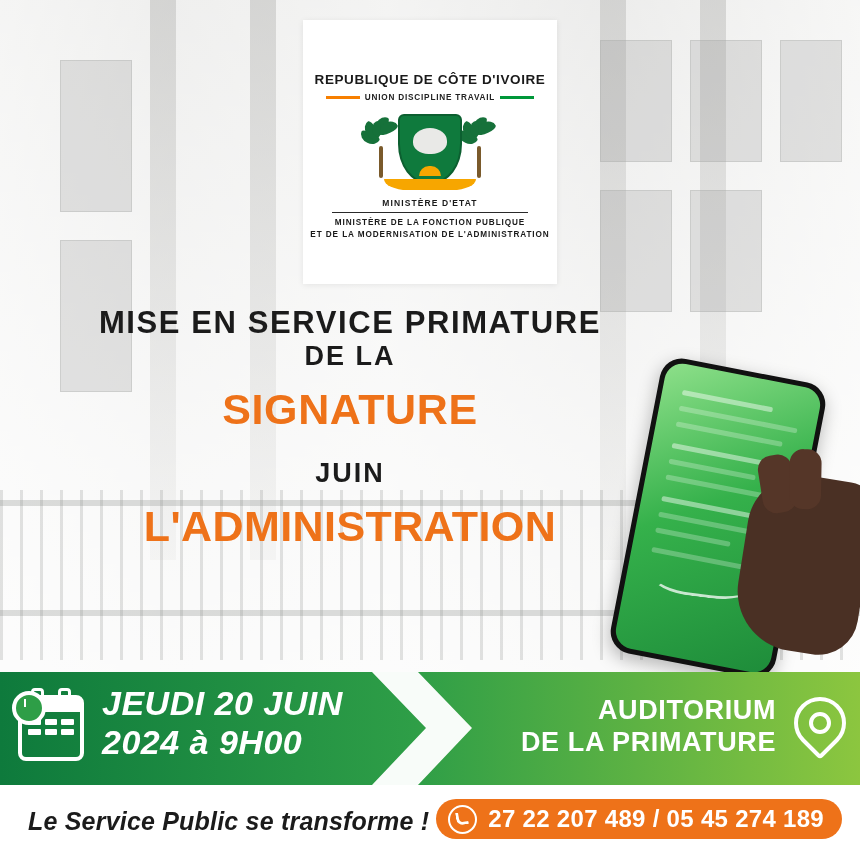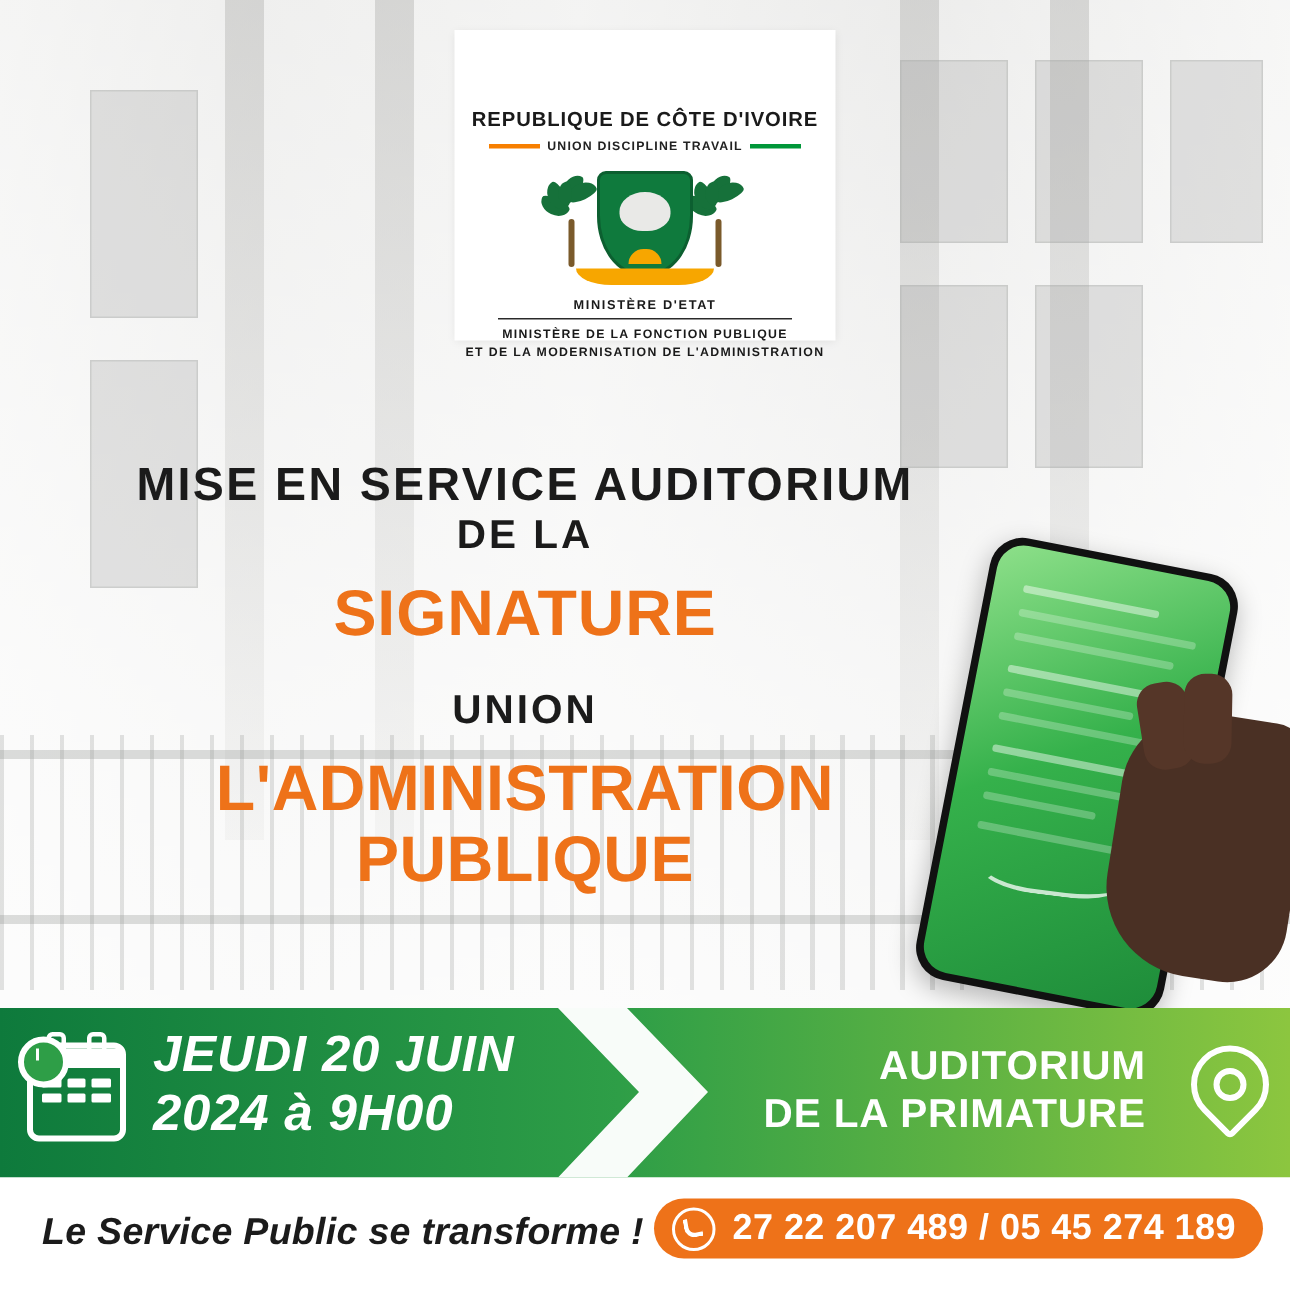--- a/index.html
+++ b/index.html
@@ -62,21 +62,21 @@
     height: 6px;
     background: rgba(150,152,150,0.32);
   }
 
   
   .logo-card {
     position: absolute;
     left: 303px;
     top: 20px;
     width: 254px;
-    height: 207px;
+    height: 264px;
     background: #ffffff;
     box-shadow: 0 1px 6px rgba(0,0,0,0.08);
     text-align: center;
   }
   .logo-title {
     margin-top: 52px;
     font-size: 13.5px;
     font-weight: bold;
     letter-spacing: 0.6px;
     color: #1a1a1a;
@@ -403,21 +403,21 @@
     font-style: italic;
     line-height: 1.16;
     letter-spacing: 0.5px;
   }
   .band-right {
     position: absolute;
     right: 20px;
     top: 22px;
     display: flex;
     align-items: center;
-    gap: 30px;
+    gap: 18px;
   }
   .place-text {
     color: #ffffff;
     font-weight: bold;
     font-size: 27px;
     line-height: 1.2;
     text-align: right;
     letter-spacing: 0.6px;
   }
   .pin-icon {
@@ -557,26 +557,25 @@
 
     <div class="ministry-block">
       <div class="ministry-top">MINISTÈRE D'ETAT</div>
       <div class="ministry-rule"></div>
       <div class="ministry-line">MINISTÈRE DE LA FONCTION PUBLIQUE</div>
       <div class="ministry-line">ET DE LA MODERNISATION DE L'ADMINISTRATION</div>
     </div>
   </div>
 
   <div class="headline">
-    <div class="hl-1">MISE EN SERVICE AUDITORIUM</div>
+    <div class="hl-1">MISE EN SERVICE PRIMATURE</div>
     <div class="hl-2">DE LA</div>
     <div class="hl-3">SIGNATURE</div>
-    <div class="hl-4">UNION</div>
+    <div class="hl-4">JUIN</div>
     <div class="hl-5">L'ADMINISTRATION</div>
-    <div class="hl-5" style="margin-top:0;">PUBLIQUE</div>
   </div>
 
   <div class="phone-wrap">
     <div class="phone">
       <div class="phone-screen">
         <div class="doc-line" style="left:20px;top:26px;width:92px;"></div>
         <div class="doc-line dim" style="left:20px;top:42px;width:120px;"></div>
         <div class="doc-line dim" style="left:20px;top:58px;width:108px;"></div>
         <div class="doc-line" style="left:20px;top:80px;width:124px;"></div>
         <div class="doc-line dim" style="left:20px;top:96px;width:88px;"></div>

